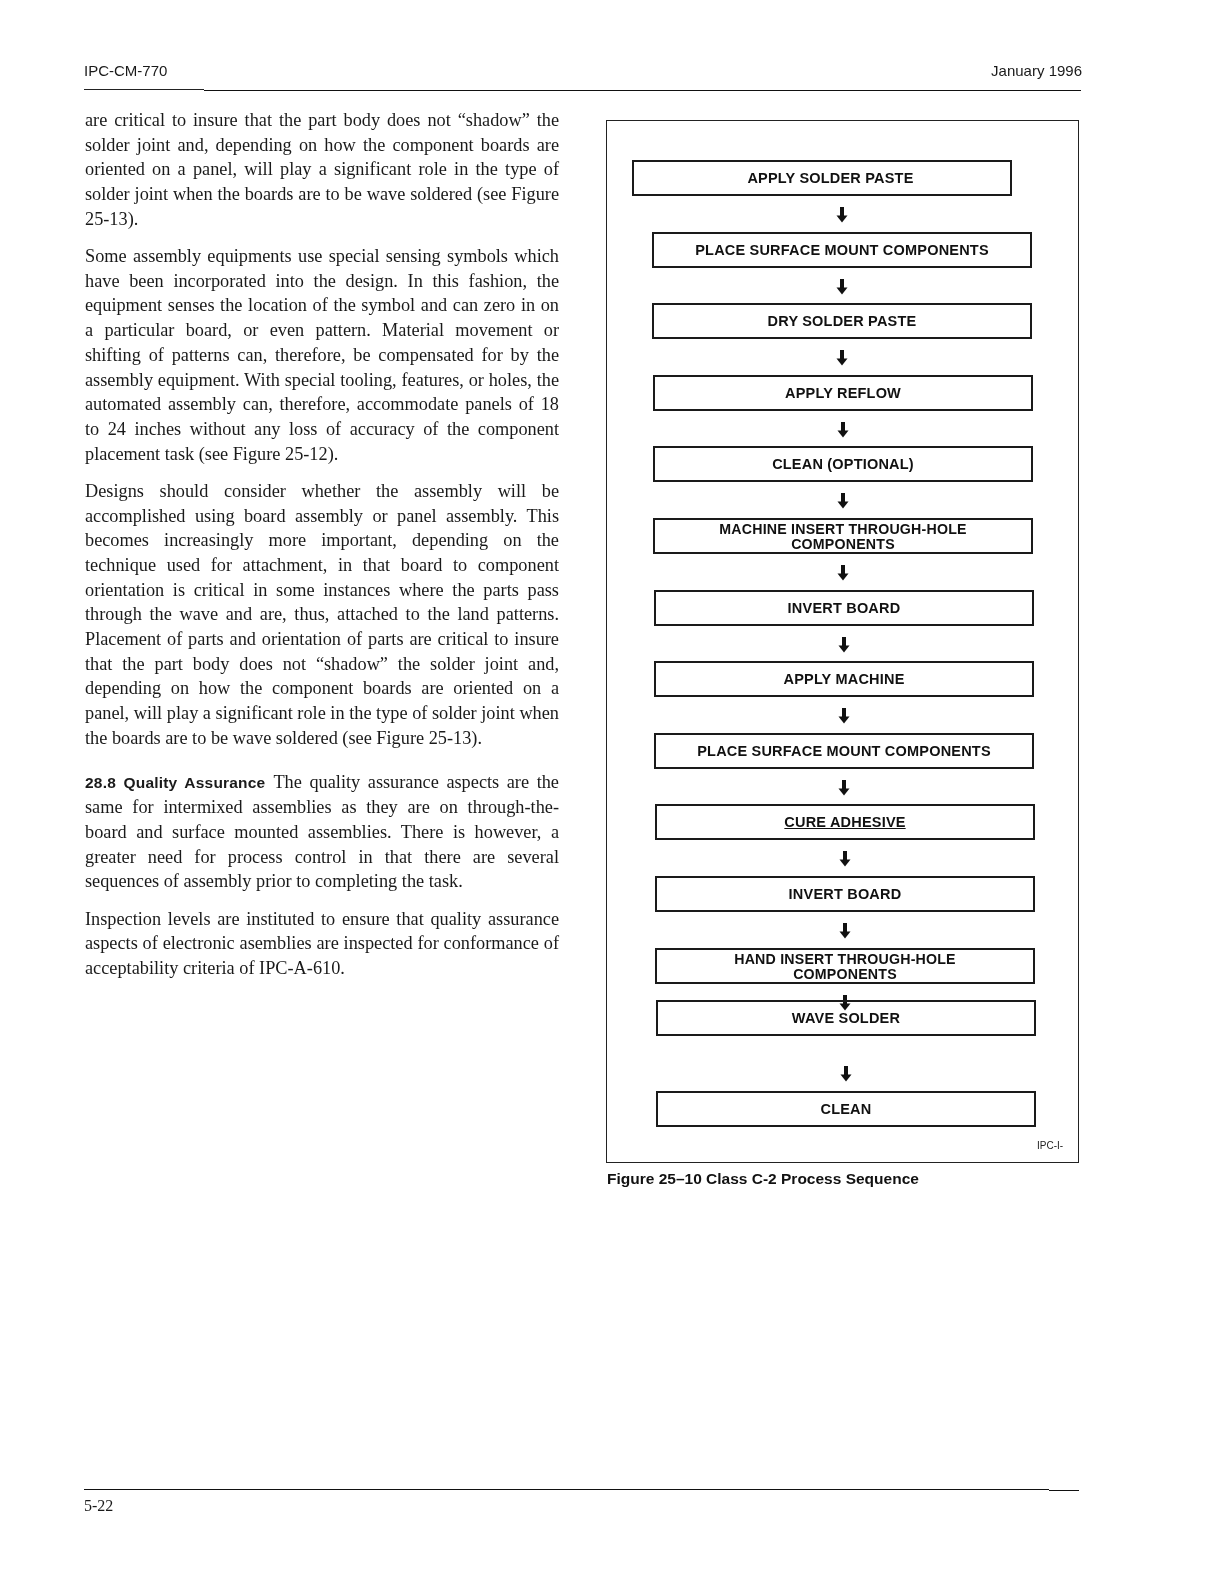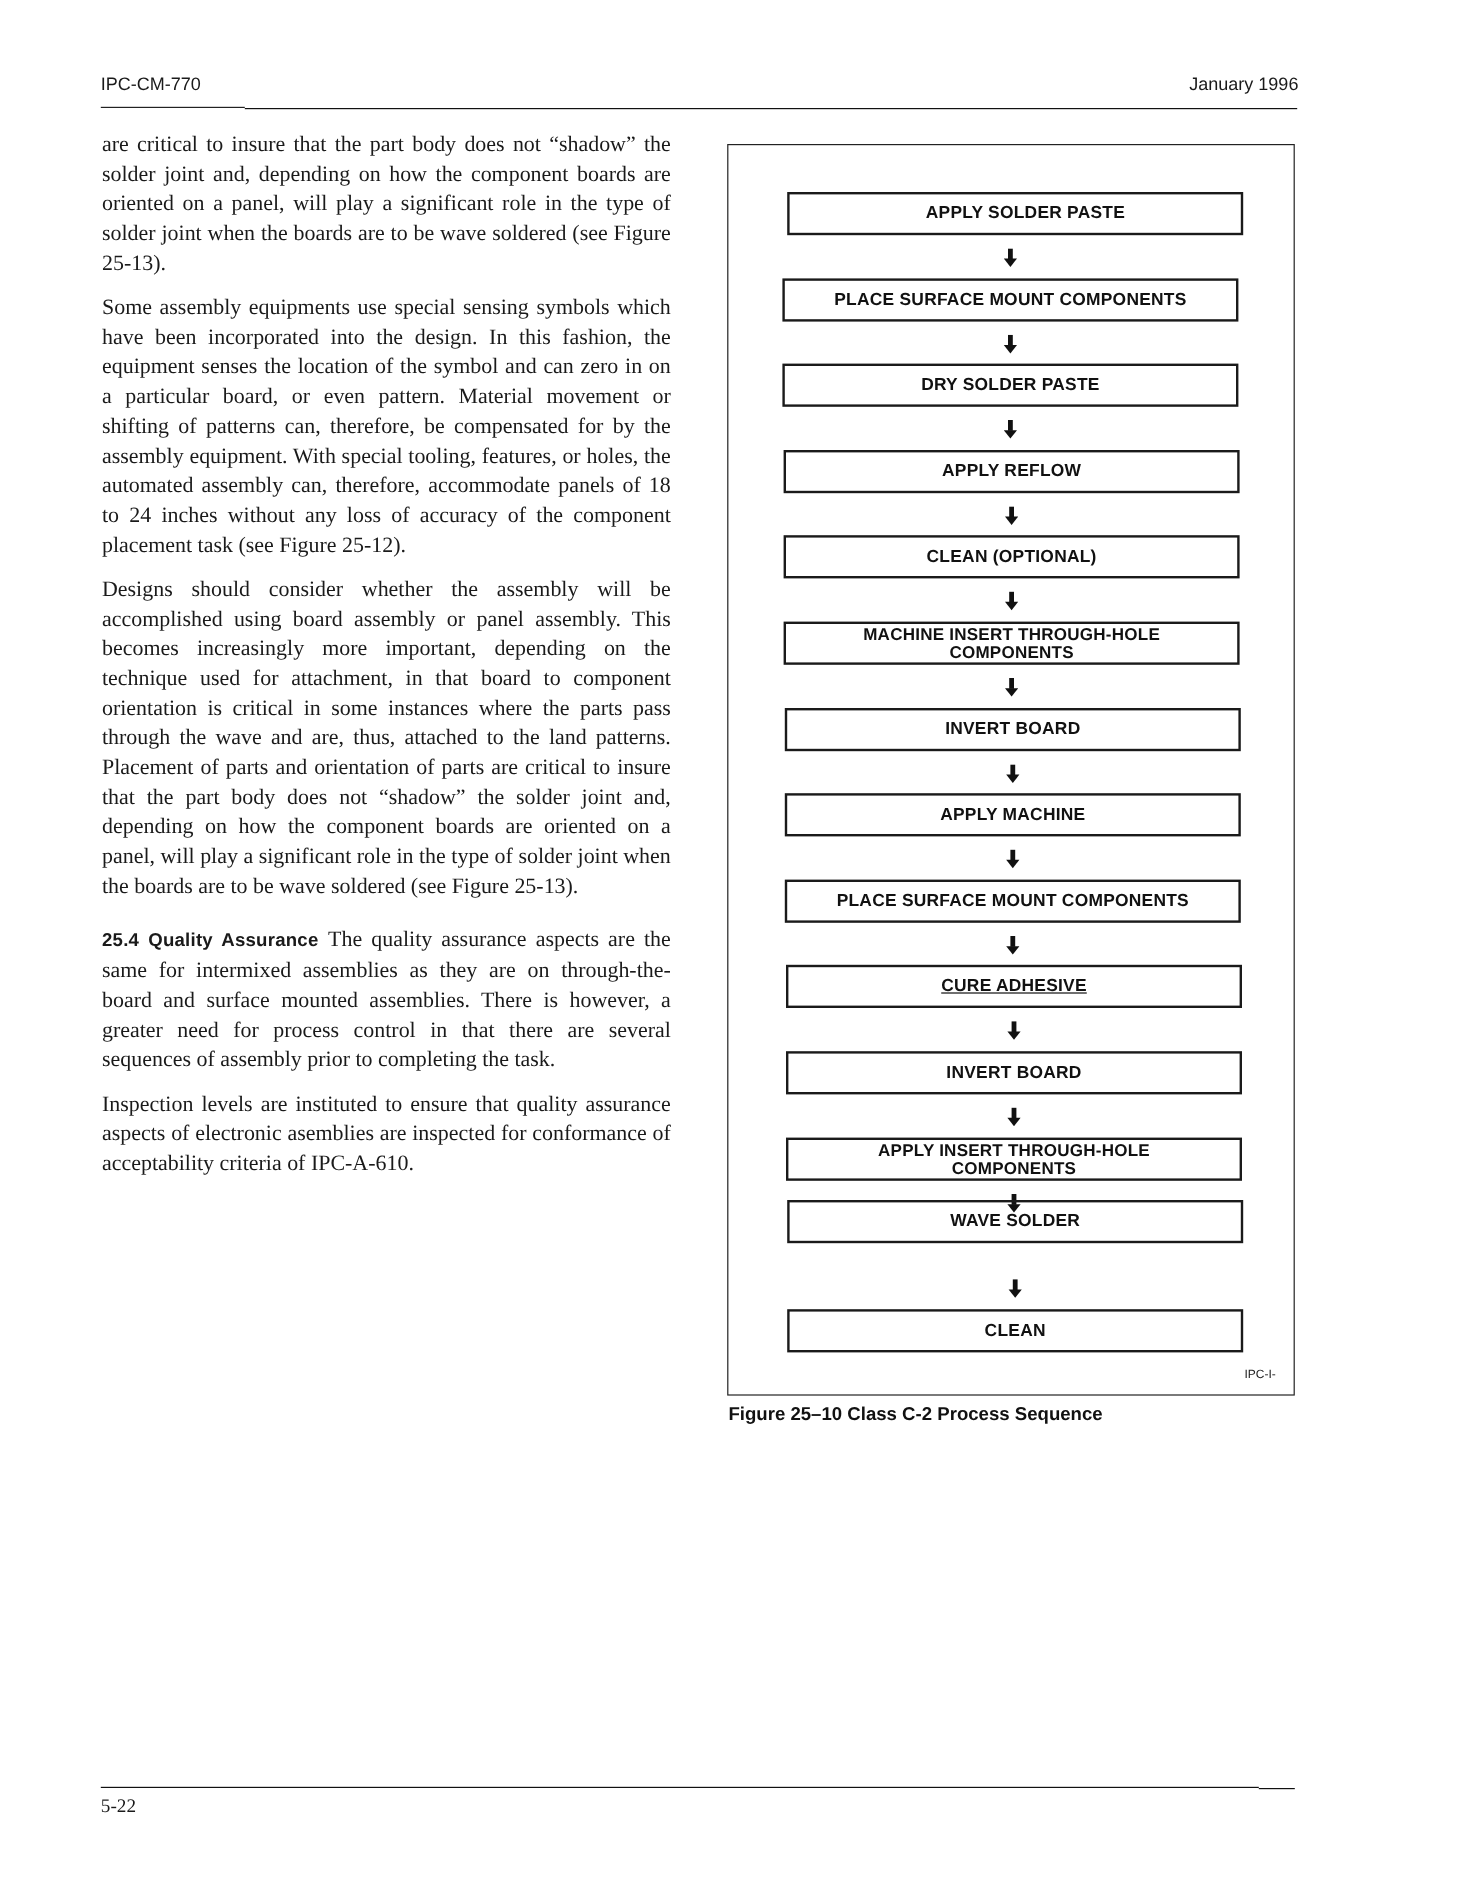--- a/index.html
+++ b/index.html
@@ -39,28 +39,28 @@
 <div class="hdr-left">IPC-CM-770</div>
 <div class="hdr-right">January 1996</div>
 <div class="hdr-rule-a"></div>
 <div class="hdr-rule-b"></div>
 
 <div class="col-left">
   <p>are critical to insure that the part body does not “shadow” the solder joint and, depending on how the component boards are oriented on a panel, will play a significant role in the type of solder joint when the boards are to be wave soldered (see Figure 25-13).</p>
   <p>Some assembly equipments use special sensing symbols which have been incorporated into the design. In this fash­ion, the equipment senses the location of the symbol and can zero in on a particular board, or even pattern. Material movement or shifting of patterns can, therefore, be com­pensated for by the assembly equipment. With special tool­ing, features, or holes, the automated assembly can, there­fore, accommodate panels of 18 to 24 inches without any loss of accuracy of the component placement task (see Fig­ure 25-12).</p>
   <p style="margin-bottom:19px">Designs should consider whether the assembly will be accomplished using board assembly or panel assembly. This becomes increasingly more important, depending on the technique used for attachment, in that board to compo­nent orientation is critical in some instances where the parts pass through the wave and are, thus, attached to the land patterns. Placement of parts and orientation of parts are critical to insure that the part body does not “shadow” the solder joint and, depending on how the component boards are oriented on a panel, will play a significant role in the type of solder joint when the boards are to be wave soldered (see Figure 25-13).</p>
   <p>
-    <span class="sec-head">25.4 Quality Assurance</span><span>The quality assurance aspects are the same for intermixed assemblies as they are on through-the-board and surface mounted assemblies. There is however, a greater need for process control in that there are several sequences of assembly prior to completing the task.</span>
+    <span class="sec-head">28.8 Quality Assurance</span><span>The quality assurance aspects are the same for intermixed assemblies as they are on through-the-board and surface mounted assemblies. There is however, a greater need for process control in that there are several sequences of assembly prior to completing the task.</span>
   </p>
   <p>Inspection levels are instituted to ensure that quality assur­ance aspects of electronic asemblies are inspected for con­formance of acceptability criteria of IPC-A-610.</p>
 </div>
 
 <div class="figure-frame"></div>
 <div id="flow">
-    <div class="step" style="top: 160px; left: 656px; padding-left: 17px;">
+    <div class="step" style="top: 160px; left: 632px; padding-left: 17px;">
       <span>APPLY SOLDER PASTE</span>
     </div>
     <div class="arrow" style="left: 836px; top: 207px;">
       <svg width="12" height="16" viewBox="0 0 12 16">
         <rect x="4" y="0" width="4" height="9" fill="#111"></rect>
         <polygon points="0.5,8.5 11.5,8.5 6,15.5" fill="#111"></polygon>
       </svg>
     </div>
     <div class="step" style="top: 232px; left: 652px;">
       <span>PLACE SURFACE MOUNT COMPONENTS</span>
@@ -146,21 +146,21 @@
     <div class="step" style="top: 876px; left: 655px;">
       <span>INVERT BOARD</span>
     </div>
     <div class="arrow" style="left: 839px; top: 923px;">
       <svg width="12" height="16" viewBox="0 0 12 16">
         <rect x="4" y="0" width="4" height="9" fill="#111"></rect>
         <polygon points="0.5,8.5 11.5,8.5 6,15.5" fill="#111"></polygon>
       </svg>
     </div>
     <div class="step two-line" style="top: 948px; left: 655px;">
-      <span style="display: inline-block; max-width: 280px;">APPLY INSERT THROUGH-HOLE COMPONENTS</span>
+      <span style="display: inline-block; max-width: 280px;">HAND INSERT THROUGH-HOLE COMPONENTS</span>
     </div>
     <div class="arrow" style="left: 839px; top: 995px;">
       <svg width="12" height="16" viewBox="0 0 12 16">
         <rect x="4" y="0" width="4" height="9" fill="#111"></rect>
         <polygon points="0.5,8.5 11.5,8.5 6,15.5" fill="#111"></polygon>
       </svg>
     </div>
     <div class="step" style="top: 1000px; left: 656px;">
       <span>WAVE SOLDER</span>
     </div>

